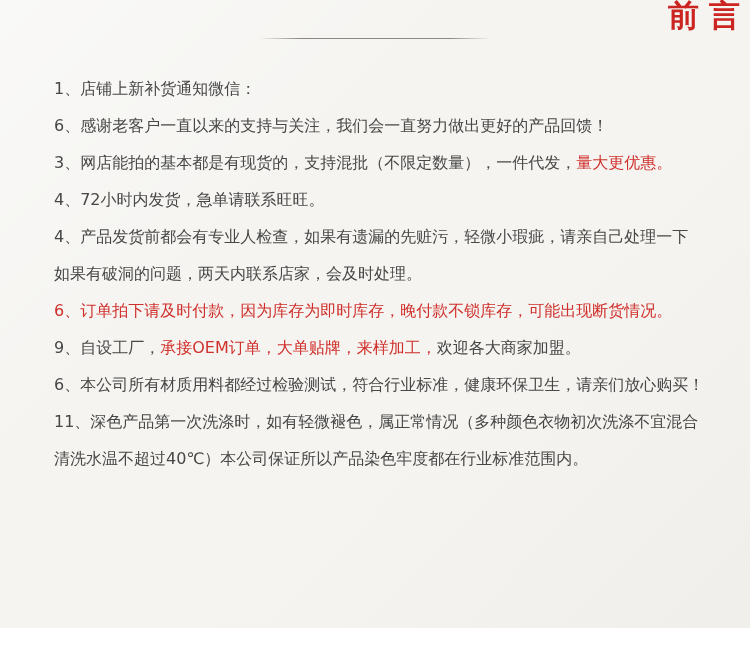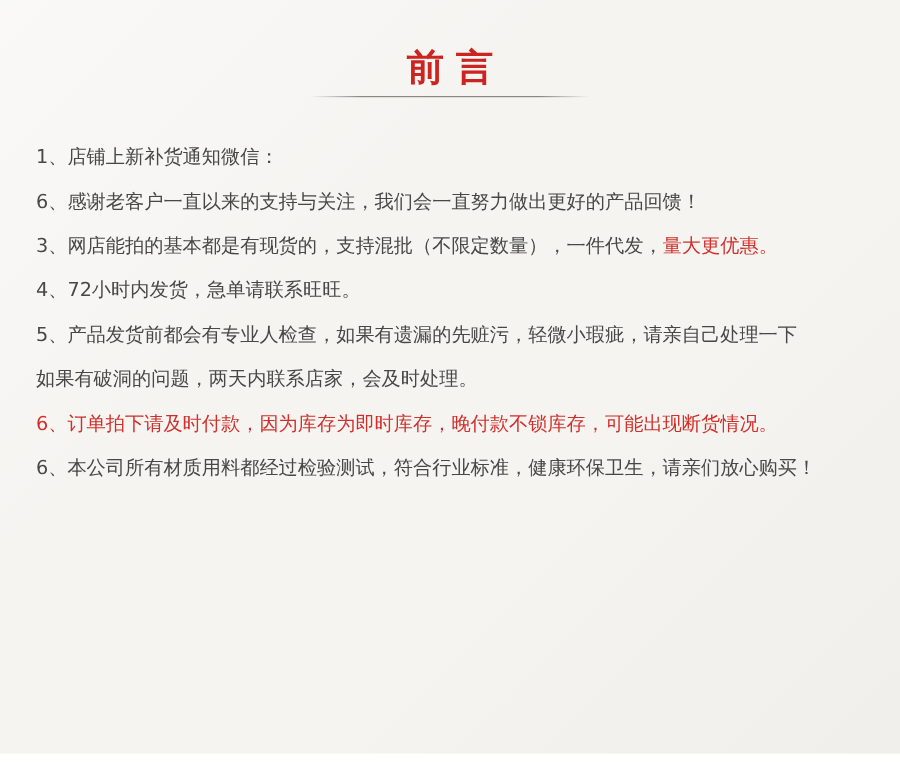--- a/index.html
+++ b/index.html
@@ -19,22 +19,21 @@
     position:relative;
   }
   .page{
     width:750px;height:645px;position:relative;
     background-color:var(--background);
     background-image:
       linear-gradient(135deg, rgba(255,255,255,.45) 0%, rgba(255,255,255,0) 35%),
       linear-gradient(315deg, rgba(230,228,222,.35) 0%, rgba(255,255,255,0) 40%);
   }
   .header{
-    padding-top:42px;
-    text-align:center;
+    text-align:right;
   }
   .page-title{
     font-size:31px;
     line-height:31px;
     font-weight:bold;
     letter-spacing:10px;
     text-indent:10px; 
     color:var(--title-red);
   }
   .title-underline{
@@ -43,20 +42,21 @@
     margin:7px auto 0 auto;
     background:linear-gradient(to right,
       rgba(119,117,110,0) 0%,
       rgba(119,117,110,.85) 18%,
       rgba(119,117,110,.85) 82%,
       rgba(119,117,110,0) 100%);
   }
   .preface-list{
     margin-top:31px;
     padding:0 17px 0 30px;
+    margin-left:24px;
   }
   .list-item{
     font-size:16px;
     line-height:37px;
     white-space:pre-line;
     color:var(--text);
   }
   .seg{color:inherit;}
   .seg.red{color:var(--accent-red);}
   .footer-strip{
@@ -73,20 +73,23 @@
   <div class="header">
     <div class="page-title">前言</div>
     <div class="title-underline"></div>
   </div>
 
   <div class="preface-list">
       <p class="list-item"><span class="seg">1、店铺上新补货通知微信：</span></p>
       <p class="list-item"><span class="seg">6、感谢老客户一直以来的支持与关注，我们会一直努力做出更好的产品回馈！</span></p>
       <p class="list-item"><span class="seg">3、网店能拍的基本都是有现货的，支持混批（不限定数量），一件代发，</span><span class="seg red">量大更优惠。</span></p>
       <p class="list-item"><span class="seg">4、72小时内发货，急单请联系旺旺。</span></p>
-      <p class="list-item"><span class="seg">5、产品发货前都会有专业人检查，如果有遗漏的先赃污，轻微小瑕疵，请亲自己处理一下
+      <p class="list-item"><span class="seg">4、产品发货前都会有专业人检查，如果有遗漏的先赃污，轻微小瑕疵，请亲自己处理一下
 如果有破洞的问题，两天内联系店家，会及时处理。</span></p>
       <p class="list-item"><span class="seg red">6、订单拍下请及时付款，因为库存为即时库存，晚付款不锁库存，可能出现断货情况。</span></p>
+      <p class="list-item"><span class="seg">9、自设工厂，</span><span class="seg red">承接OEM订单，大单贴牌，来样加工，</span><span class="seg">欢迎各大商家加盟。</span></p>
       <p class="list-item"><span class="seg">6、本公司所有材质用料都经过检验测试，符合行业标准，健康环保卫生，请亲们放心购买！</span></p>
+      <p class="list-item"><span class="seg">11、深色产品第一次洗涤时，如有轻微褪色，属正常情况（多种颜色衣物初次洗涤不宜混合
+清洗水温不超过40℃）本公司保证所以产品染色牢度都在行业标准范围内。</span></p>
     </div>
 
   <div class="footer-strip"></div>
 </div>
 
 </body></html>

